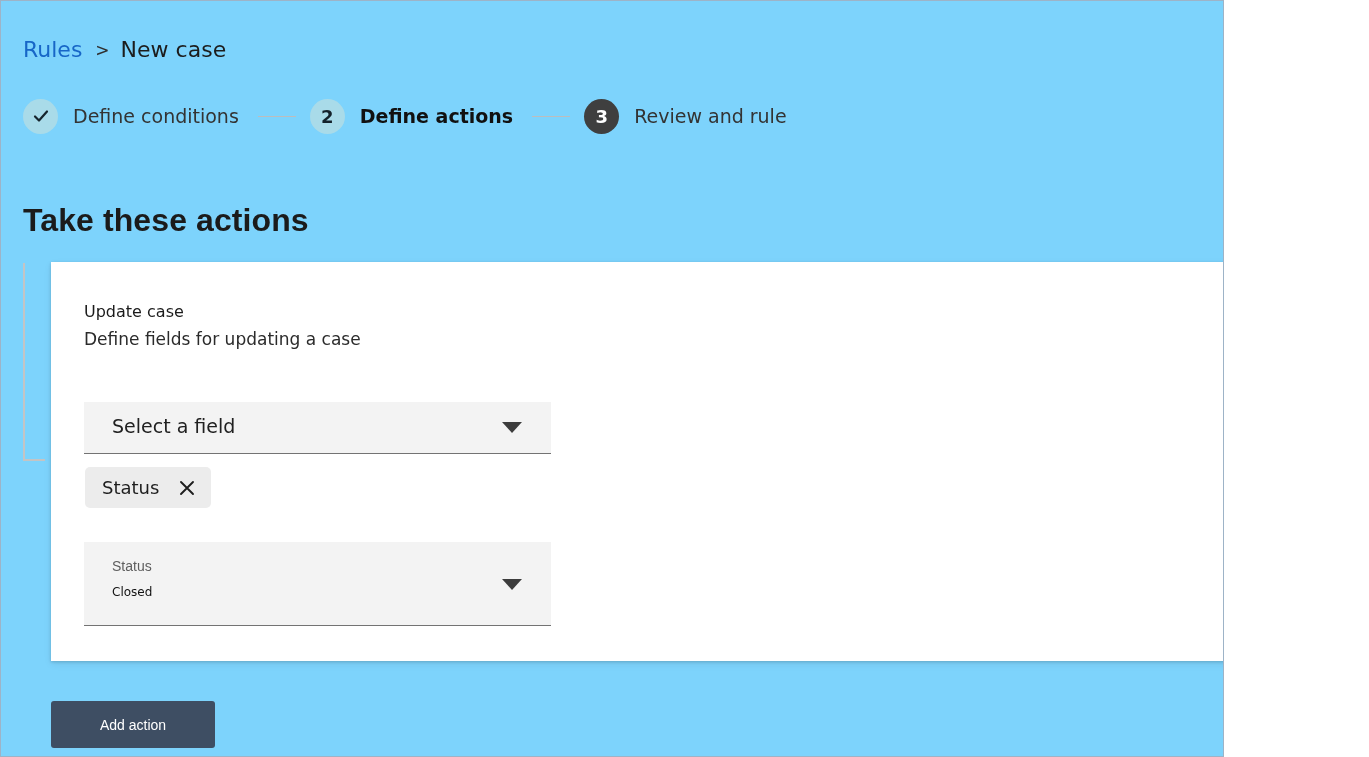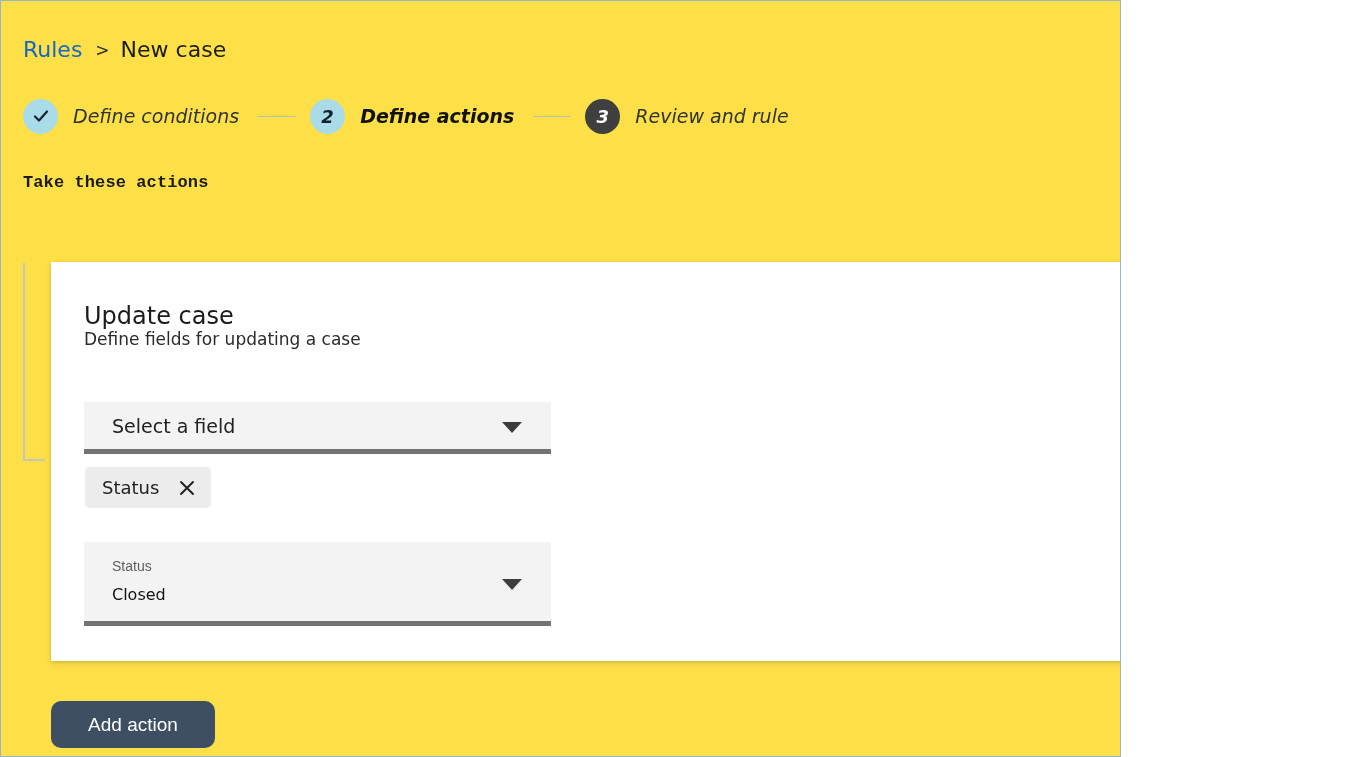--- a/index.html
+++ b/index.html
@@ -10,24 +10,24 @@
     width: 1369px;
     height: 757px;
     background: #ffffff;
     font-family: "DejaVu Sans", "Liberation Sans", sans-serif;
     overflow: hidden;
   }
   .page {
     position: absolute;
     left: 0;
     top: 0;
-    width: 1121px;
+    width: 1224px;
     height: 757px;
     box-sizing: border-box;
-    background: #fde047;
+    background: #7dd3fc;
     border: 1px solid #9db3c7;
     overflow: hidden;
   }
 
   
   .breadcrumb {
     position: absolute;
     left: 22px;
     top: 34px;
     display: flex;
@@ -60,21 +60,20 @@
     position: absolute;
     left: 22px;
     top: 97px;
     display: flex;
     align-items: center;
     height: 36px;
   }
   .step {
     display: flex;
     align-items: center;
-    font-style: italic;
   }
   .step-circle {
     width: 35px;
     height: 35px;
     border-radius: 50%;
     display: flex;
     align-items: center;
     justify-content: center;
     flex: none;
     font-size: 18px;
@@ -108,23 +107,23 @@
     height: 1px;
     background: #bdbdbd;
     margin: 0 14px 0 19px;
     flex: none;
   }
 
   
   .section-title {
     position: absolute;
     left: 22px;
-    top: 161px;
-    font-family: Liberation Mono, monospace;
-    font-size: 17px;
+    top: 180px;
+    font-family: Liberation Sans, sans-serif;
+    font-size: 32px;
     color: #1b1b1b;
     letter-spacing: 0.1px;
   }
 
   
   .bracket {
     position: absolute;
     left: 22px;
     top: 262px;
     width: 22px;
@@ -142,21 +141,21 @@
     width: 1295px;
     height: 399px;
     box-sizing: border-box;
     background: #ffffff;
     box-shadow: 0 1px 3px rgba(0,0,0,0.16), 0 3px 8px rgba(0,0,0,0.07);
   }
   .card-title {
     position: absolute;
     left: 33px;
     top: 40px;
-    font-size: 24px;
+    font-size: 16px;
     color: #1b1b1b;
   }
   .card-subtitle {
     position: absolute;
     left: 33px;
     top: 67px;
     font-size: 17px;
     color: #2b2b2b;
   }
   .delete-btn {
@@ -172,21 +171,21 @@
     background: transparent;
     border: none;
     padding: 0;
   }
 
   
   .filled-select {
     position: absolute;
     box-sizing: border-box;
     background: #f3f3f3;
-    border-bottom: 5px solid #737373;
+    border-bottom: 1px solid #737373;
     cursor: pointer;
   }
   .select-field {
     left: 33px;
     top: 140px;
     width: 467px;
     height: 52px;
   }
   .select-value-field {
     left: 33px;
@@ -206,21 +205,21 @@
     left: 28px;
     top: 16px;
     font-family: "Liberation Sans", sans-serif;
     font-size: 14px;
     color: #5e5e5e;
   }
   .fs-value {
     position: absolute;
     left: 28px;
     top: 43px;
-    font-size: 16px;
+    font-size: 12px;
     color: #121212;
   }
   .fs-arrow {
     position: absolute;
     right: 29px;
     width: 0;
     height: 0;
     border-left: 10px solid transparent;
     border-right: 10px solid transparent;
     border-top: 11px solid #3c3c3c;
@@ -259,24 +258,24 @@
   
   .add-action-btn {
     position: absolute;
     left: 50px;
     top: 700px;
     width: 164px;
     height: 47px;
     box-sizing: border-box;
     background: #3e4e63;
     border: none;
-    border-radius: 10px;
+    border-radius: 3px;
     color: #ffffff;
     font-family: "Liberation Sans", sans-serif;
-    font-size: 19px;
+    font-size: 14px;
     cursor: pointer;
     display: flex;
     align-items: center;
     justify-content: center;
   }
 </style>
 </head>
 <body>
 
 <div class="page">

